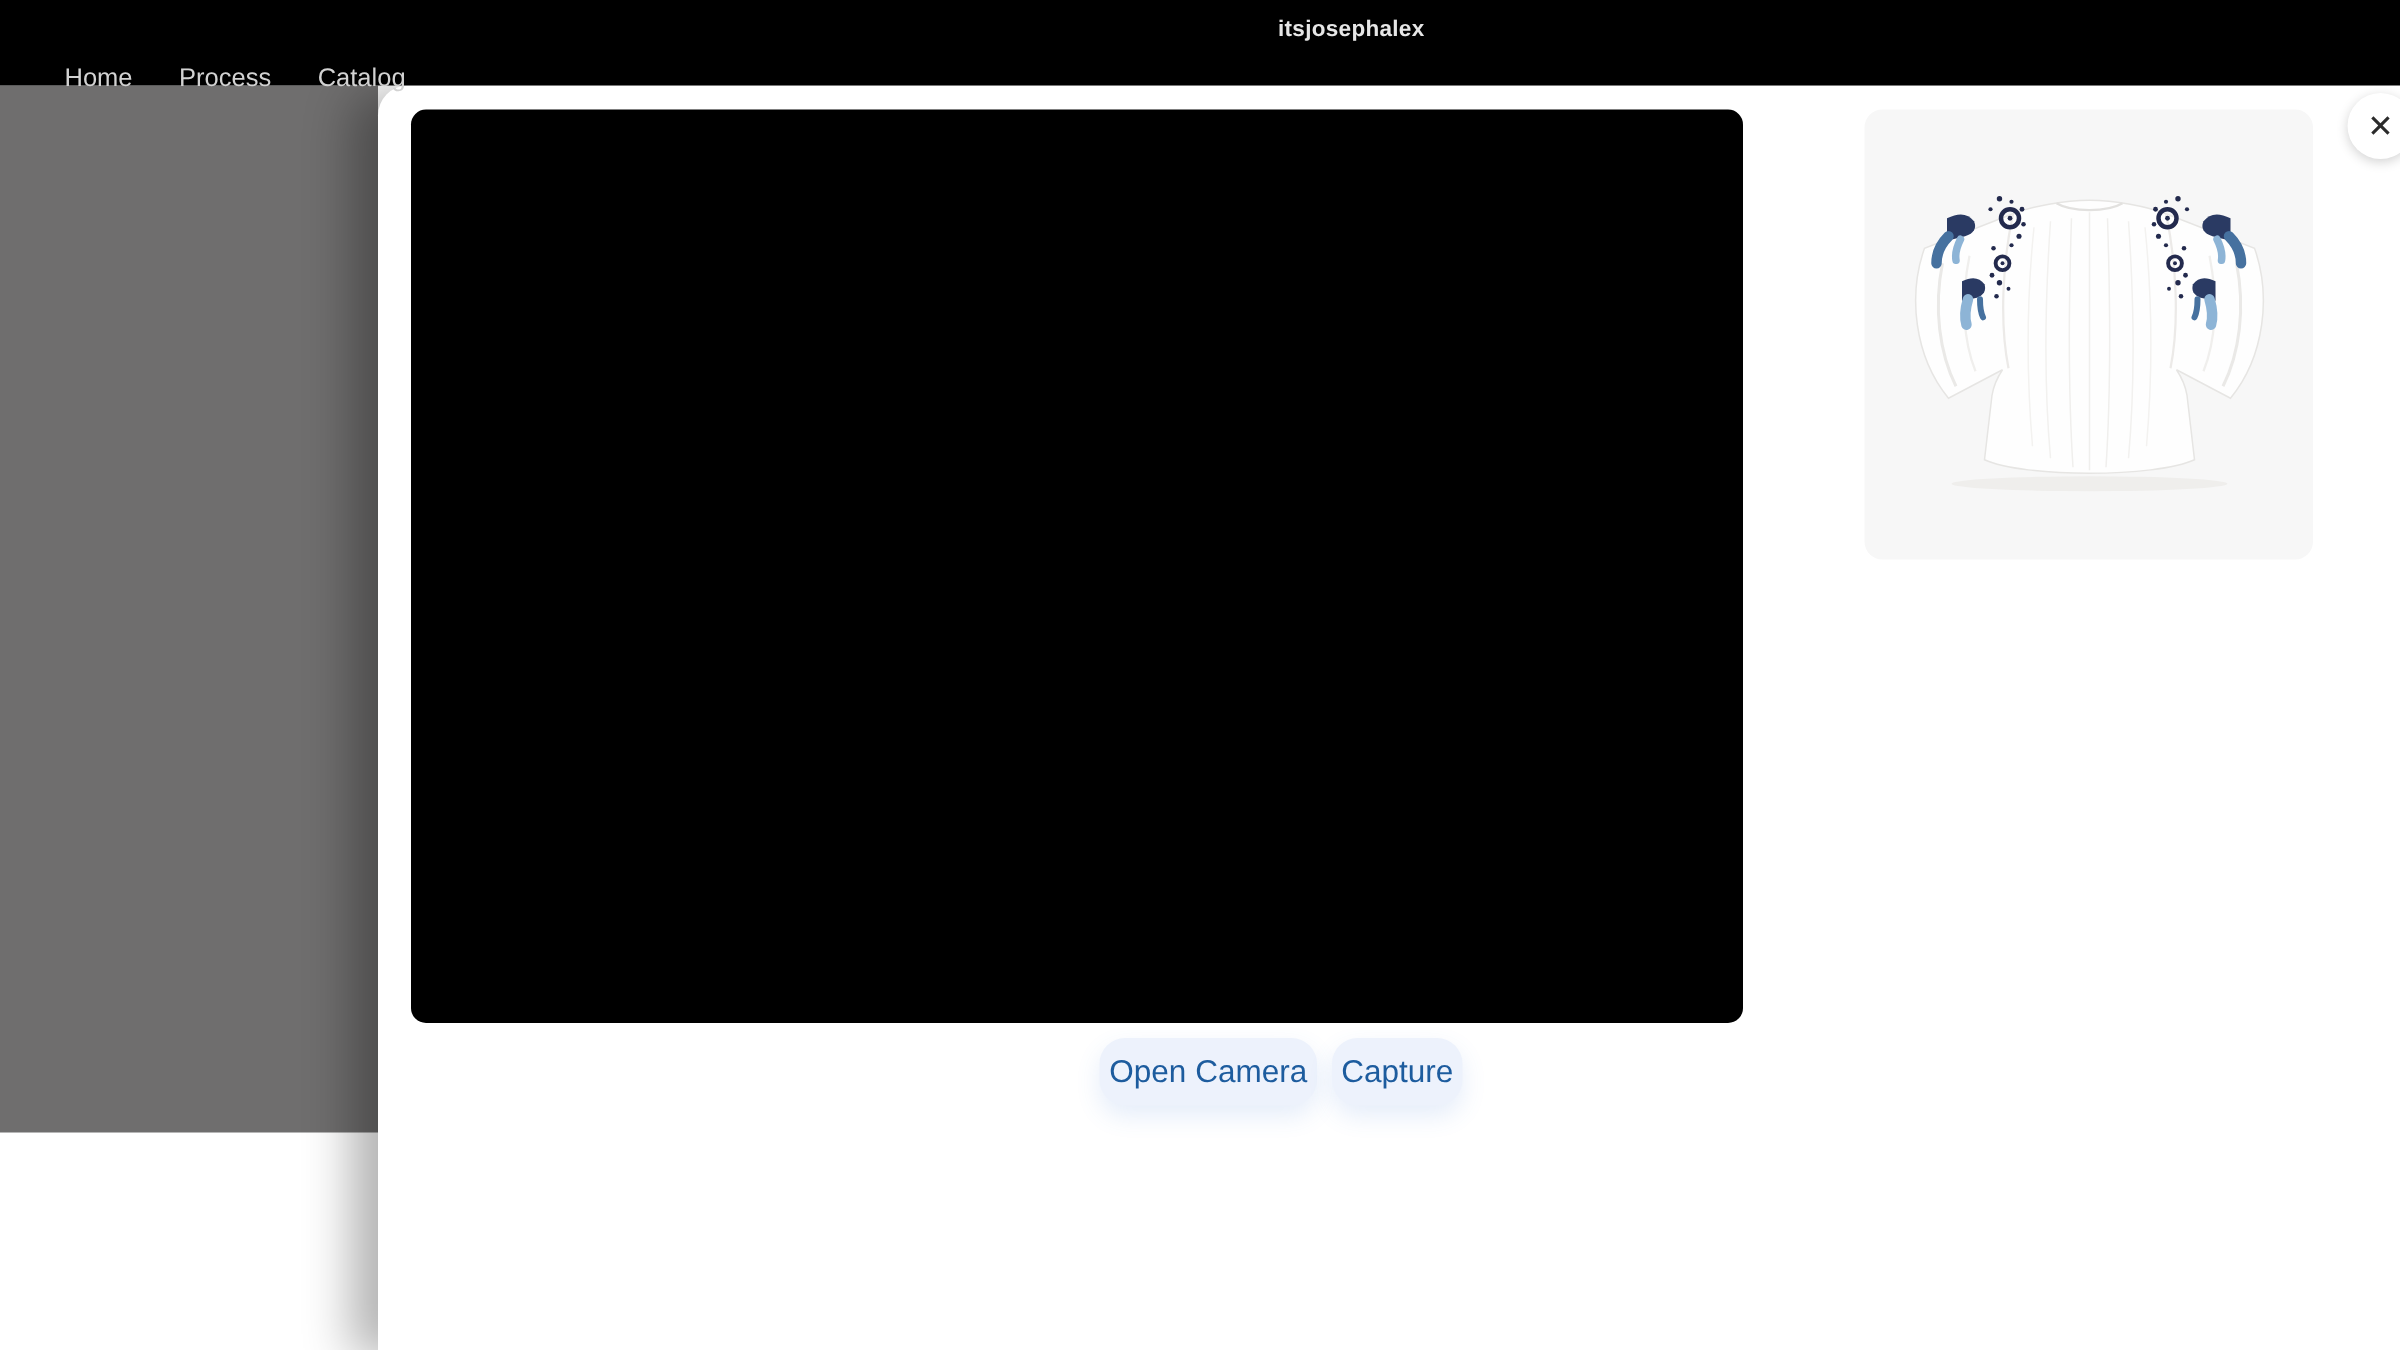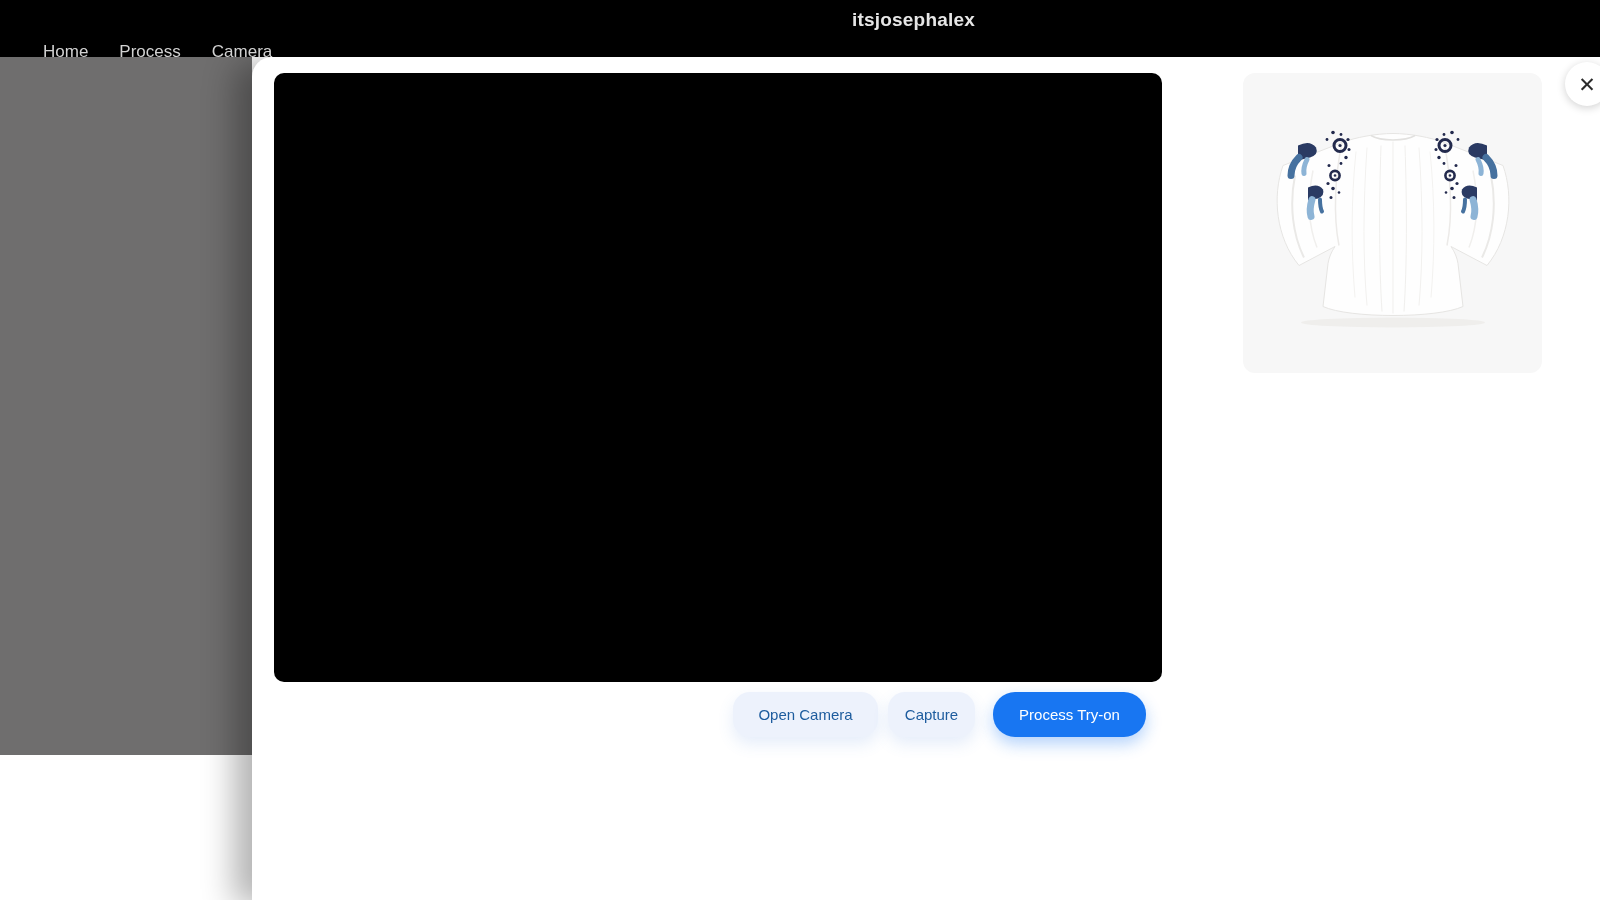--- a/index.html
+++ b/index.html
@@ -16,21 +16,21 @@
   }
   .nav-links{
     position:absolute;left:43px;top:9px;display:flex;gap:31px;margin-top:32px;
   }
   .nav-link{
     color:var(--nav-link,#d2d2d2);font-size:17px;line-height:22px;
     cursor:pointer;white-space:nowrap;
   }
   .brand{
     position:absolute;left:852px;top:8px;
-    color:var(--brand,#e6e6e6);font-size:19px;font-weight:bold;line-height:24px;
+    color:var(--brand,#e6e6e6);font-size:15px;font-weight:bold;line-height:24px;
     letter-spacing:.2px;
   }
   
   .backdrop{
     position:absolute;left:0;top:57px;width:252px;height:698px;
     background:var(--backdrop,#6f6e6e);z-index:1;
   }
   
   .modal{
     position:absolute;left:252px;top:57px;right:0;bottom:0;
@@ -42,21 +42,21 @@
   .camera-preview{
     position:absolute;left:274px;top:73px;width:888px;height:609px;
     background:var(--video-bg,#000000);border-radius:10px;z-index:3;
   }
   .button-row{
     position:absolute;left:733px;top:692px;height:45px;
     display:flex;align-items:center;z-index:4;
   }
   .btn{
     height:45px;display:inline-flex;align-items:center;justify-content:center;
-    font-family:"Liberation Sans", sans-serif;font-size:15px;
+    font-family:"Liberation Sans", sans-serif;font-size:21px;
     border:none;cursor:pointer;box-sizing:border-box;white-space:nowrap;
   }
   .btn-light{
     background:var(--btn-light-bg,#edf2fc);
     color:var(--btn-light-text,#1d5c9e);
     border-radius:17px;
     box-shadow:0 7px 16px rgba(70,125,220,0.14);
   }
   .btn-open{width:145px;}
   .btn-capture{width:87px;margin-left:10px;}
@@ -84,36 +84,35 @@
     font-family:"Liberation Sans", sans-serif;
   }
 </style>
 </head>
 <body>
 
 <header class="navbar">
   <nav class="nav-links">
     <span class="nav-link">Home</span>
     <span class="nav-link">Process</span>
-    <span class="nav-link">Camera</span>
+    <span class="nav-link">Catalog</span>
   </nav>
   <div class="brand">itsjosephalex</div>
 </header>
 
 <div class="backdrop"></div>
 
 <section class="modal">
 </section>
 
 <div class="camera-preview" aria-label="inactive-black-feed"></div>
 
 <div class="button-row">
   <button class="btn btn-light btn-open">Open Camera</button>
   <button class="btn btn-light btn-capture">Capture</button>
-  <button class="btn btn-primary">Process Try-on</button>
 </div>
 
 <div class="product-card" aria-label="White blouse with navy floral embroidery and blue tassels">
   <svg viewBox="0 0 299 295" aria-hidden="true">
 
     <ellipse cx="150" cy="247" rx="92" ry="5" fill="#efeeec"></ellipse>
 
     <path d="M150 58 C133 58 112 62 99 67 L40 90 C29 121 33 162 56 190 L92 171
              C88 177 86 182 85 188 L80 231 C106 243 194 243 220 231 L215 188
              C214 182 212 177 208 171 L244 190 C267 162 271 121 260 90 L201 67

